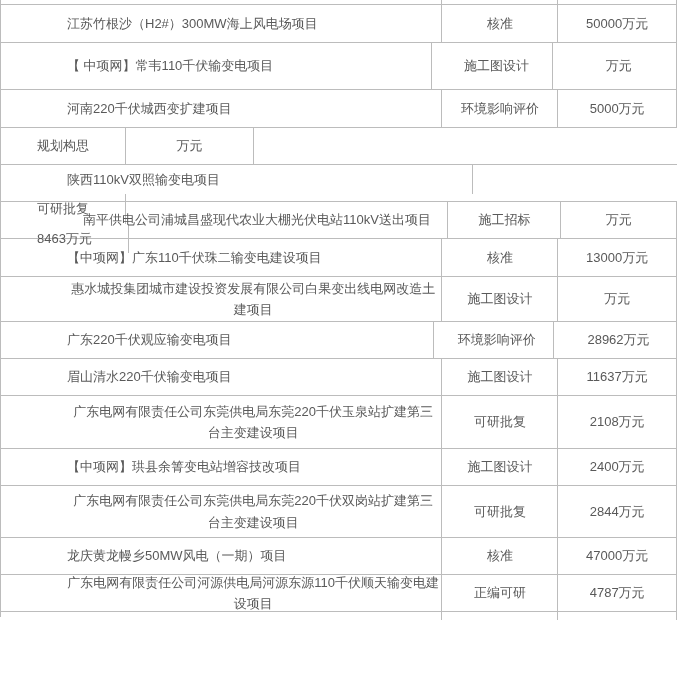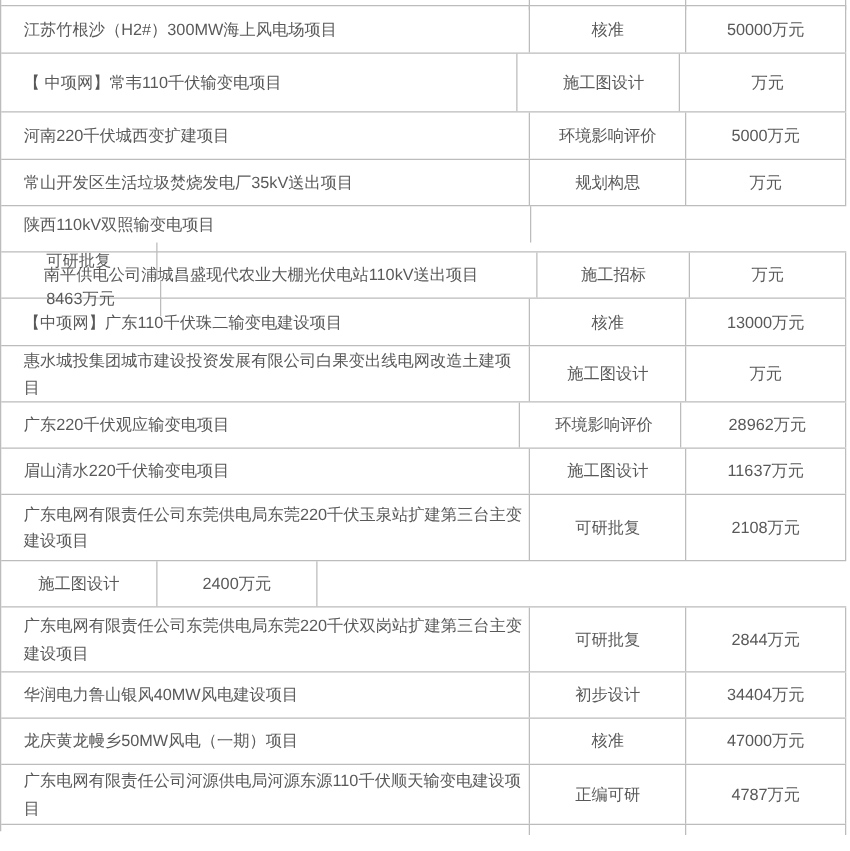--- a/index.html
+++ b/index.html
@@ -23,21 +23,22 @@
   .cell {
     display: flex;
     align-items: center;
     border-right: 1px solid #bcbcbc;
     line-height: 1.65;
   }
   .cell-name {
     width: 424px;
     padding: 4px 2px 4px 18px;
     justify-content: flex-start;
-    text-align: left;
+    text-align: center;
+    margin-left: 48px;
   }
   .cell-status {
     width: 125px;
     justify-content: center;
     text-align: center;
     padding: 4px 2px;
   }
   .cell-amount {
     width: 128px;
     justify-content: center;
@@ -86,21 +87,20 @@
         <div class="cell cell-name">【 中项网】常韦110千伏输变电项目</div>
         <div class="cell cell-status">施工图设计</div>
         <div class="cell cell-amount">万元</div>
       </div>
       <div class="row">
         <div class="cell cell-name">河南220千伏城西变扩建项目</div>
         <div class="cell cell-status">环境影响评价</div>
         <div class="cell cell-amount">5000万元</div>
       </div>
       <div class="row">
-        <div class="cell cell-name">常山开发区生活垃圾焚烧发电厂35kV送出项目</div>
         <div class="cell cell-status">规划构思</div>
         <div class="cell cell-amount">万元</div>
       </div>
       <div class="row">
         <div class="cell cell-name">陕西110kV双照输变电项目</div>
         <div class="cell cell-status">可研批复</div>
         <div class="cell cell-amount">8463万元</div>
       </div>
       <div class="row">
         <div class="cell cell-name">南平供电公司浦城昌盛现代农业大棚光伏电站110kV送出项目</div>
@@ -126,32 +126,28 @@
         <div class="cell cell-name">眉山清水220千伏输变电项目</div>
         <div class="cell cell-status">施工图设计</div>
         <div class="cell cell-amount">11637万元</div>
       </div>
       <div class="row">
         <div class="cell cell-name">广东电网有限责任公司东莞供电局东莞220千伏玉泉站扩建第三台主变建设项目</div>
         <div class="cell cell-status">可研批复</div>
         <div class="cell cell-amount">2108万元</div>
       </div>
       <div class="row">
+        <div class="cell cell-name">【中项网】珙县余箐变电站增容技改项目</div>
         <div class="cell cell-status">施工图设计</div>
         <div class="cell cell-amount">2400万元</div>
       </div>
       <div class="row">
         <div class="cell cell-name">广东电网有限责任公司东莞供电局东莞220千伏双岗站扩建第三台主变建设项目</div>
         <div class="cell cell-status">可研批复</div>
         <div class="cell cell-amount">2844万元</div>
-      </div>
-      <div class="row">
-        <div class="cell cell-name">华润电力鲁山银风40MW风电建设项目</div>
-        <div class="cell cell-status">初步设计</div>
-        <div class="cell cell-amount">34404万元</div>
       </div>
       <div class="row">
         <div class="cell cell-name">龙庆黄龙幔乡50MW风电（一期）项目</div>
         <div class="cell cell-status">核准</div>
         <div class="cell cell-amount">47000万元</div>
       </div>
       <div class="row">
         <div class="cell cell-name">广东电网有限责任公司河源供电局河源东源110千伏顺天输变电建设项目</div>
         <div class="cell cell-status">正编可研</div>
         <div class="cell cell-amount">4787万元</div>

